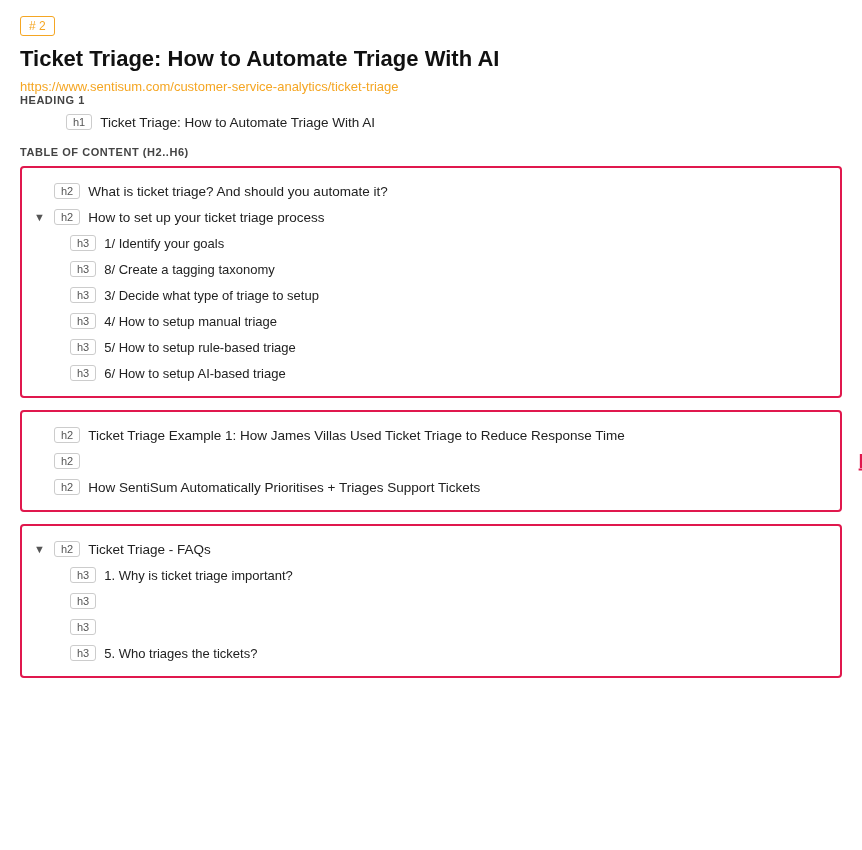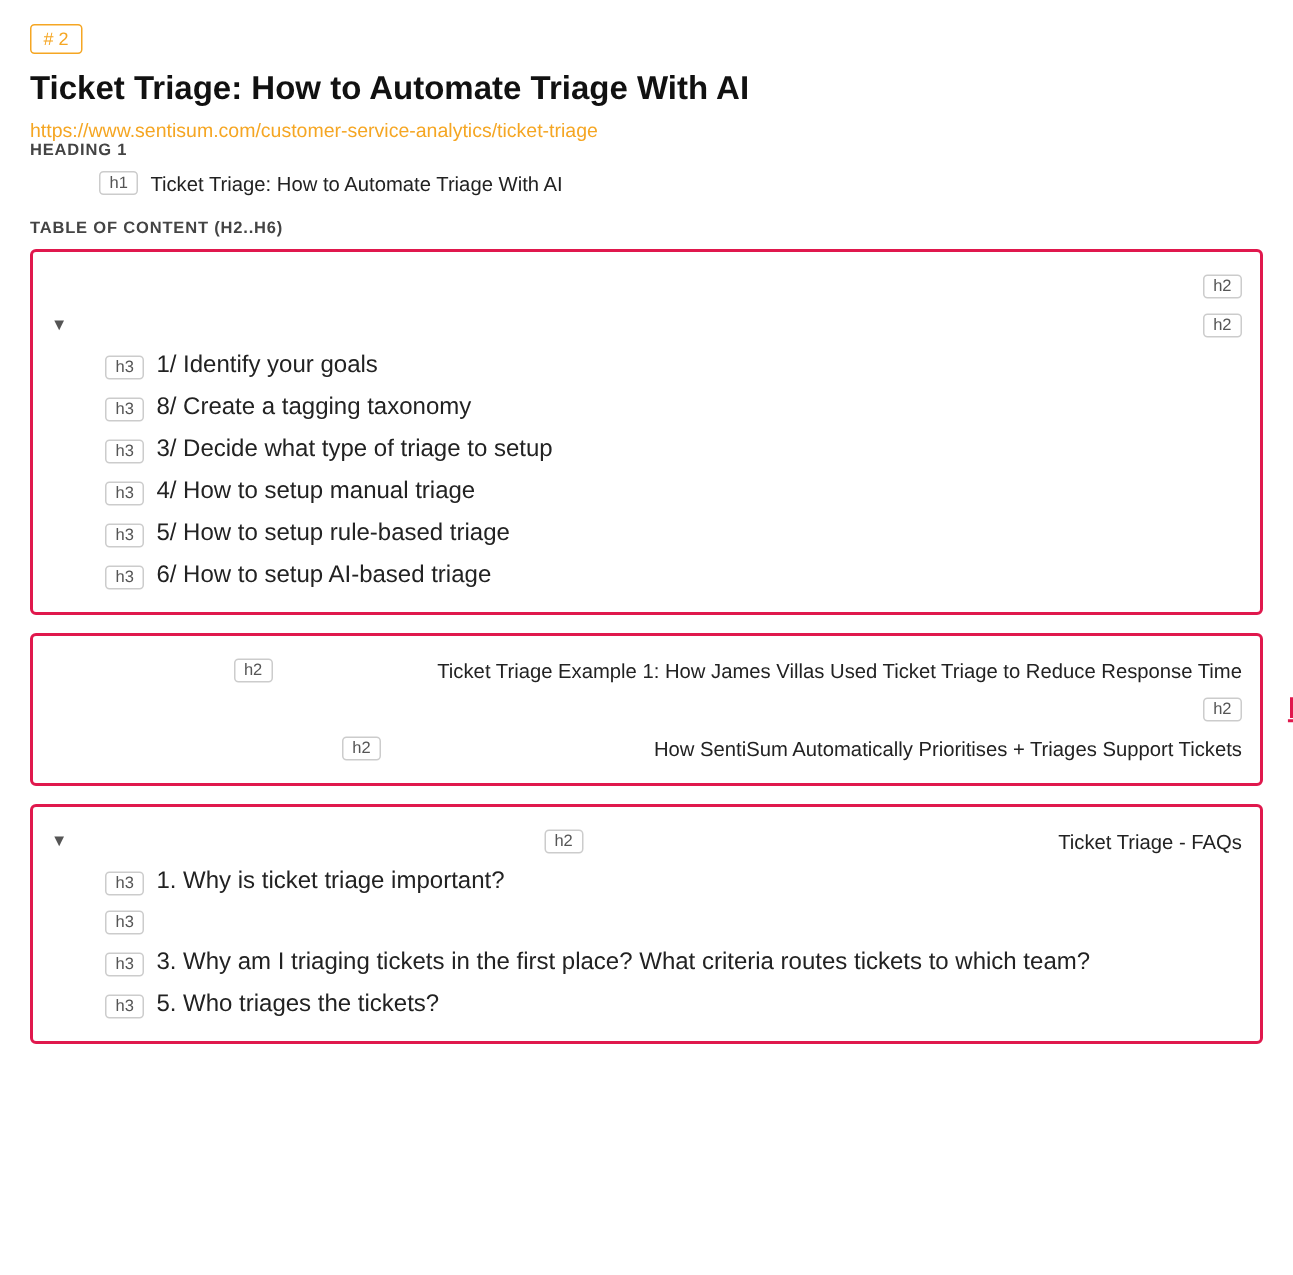--- a/index.html
+++ b/index.html
@@ -83,38 +83,37 @@
       padding: 10px 12px;
       margin-bottom: 12px;
       position: relative;
     }
 
     .toc-item {
       display: flex;
       align-items: center;
       gap: 8px;
       padding: 5px 0;
-      justify-content: space-between;
     }
 
     .toc-item-text {
       font-size: 13.5px;
       color: #222;
     }
 
     .toc-item-indent {
       display: flex;
       align-items: flex-end;
       gap: 8px;
       padding: 5px 0;
       padding-left: 36px;
     }
 
     .toc-item-indent .toc-item-text {
-      font-size: 16px;
+      font-size: 13px;
     }
 
     .expand-arrow {
       color: #555;
       font-size: 11px;
       width: 12px;
       flex-shrink: 0;
     }
 
     .annotation-examples {
@@ -148,25 +147,27 @@
 
 <div class="toc-section-label">TABLE OF CONTENT (H2..H6)</div>
 
 
 <div style="position: relative; margin-bottom: 12px;">
   <div class="content-box">
 
     <div class="toc-item">
       <span class="expand-arrow" style="visibility:hidden;">▼</span>
       <span class="tag">h2</span>
+      <span class="toc-item-text">What is ticket triage? And should you automate it?</span>
     </div>
 
     <div class="toc-item">
       <span class="expand-arrow">▼</span>
       <span class="tag">h2</span>
+      <span class="toc-item-text">How to set up your ticket triage process</span>
     </div>
 
     <div class="toc-item-indent">
       <span class="tag">h3</span>
       <span class="toc-item-text">1/ Identify your goals</span>
     </div>
     <div class="toc-item-indent">
       <span class="tag">h3</span>
       <span class="toc-item-text">8/ Create a tagging taxonomy</span>
     </div>
@@ -221,21 +222,20 @@
     </div>
     <div class="toc-item-indent">
       <span class="tag">h3</span>
       <span class="toc-item-text">1. Why is ticket triage important?</span>
     </div>
     <div class="toc-item-indent">
       <span class="tag">h3</span>
     </div>
     <div class="toc-item-indent">
       <span class="tag">h3</span>
-      <span class="toc-item-text">3. Why am I triaging tickets in the first place? What criteria routes tickets to which team?</span>
     </div>
     <div class="toc-item-indent">
       <span class="tag">h3</span>
       <span class="toc-item-text">5. Who triages the tickets?</span>
     </div>
   </div>
 
 </div>
 
 

